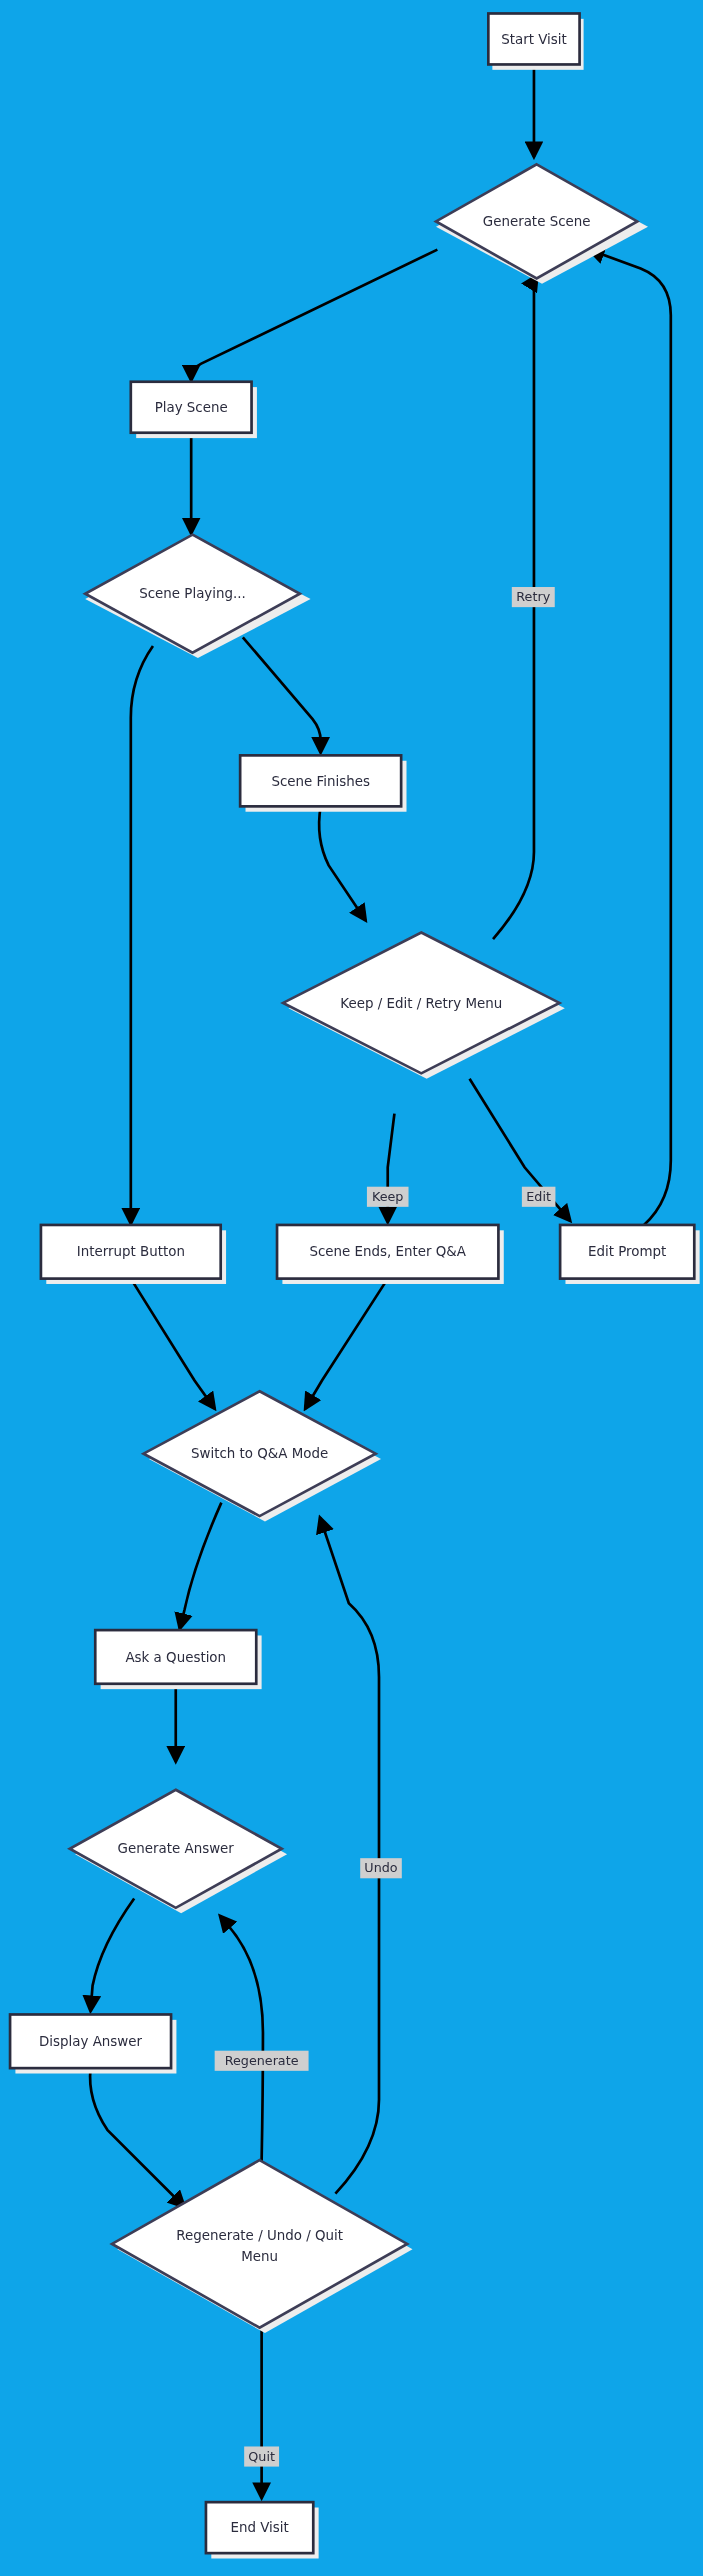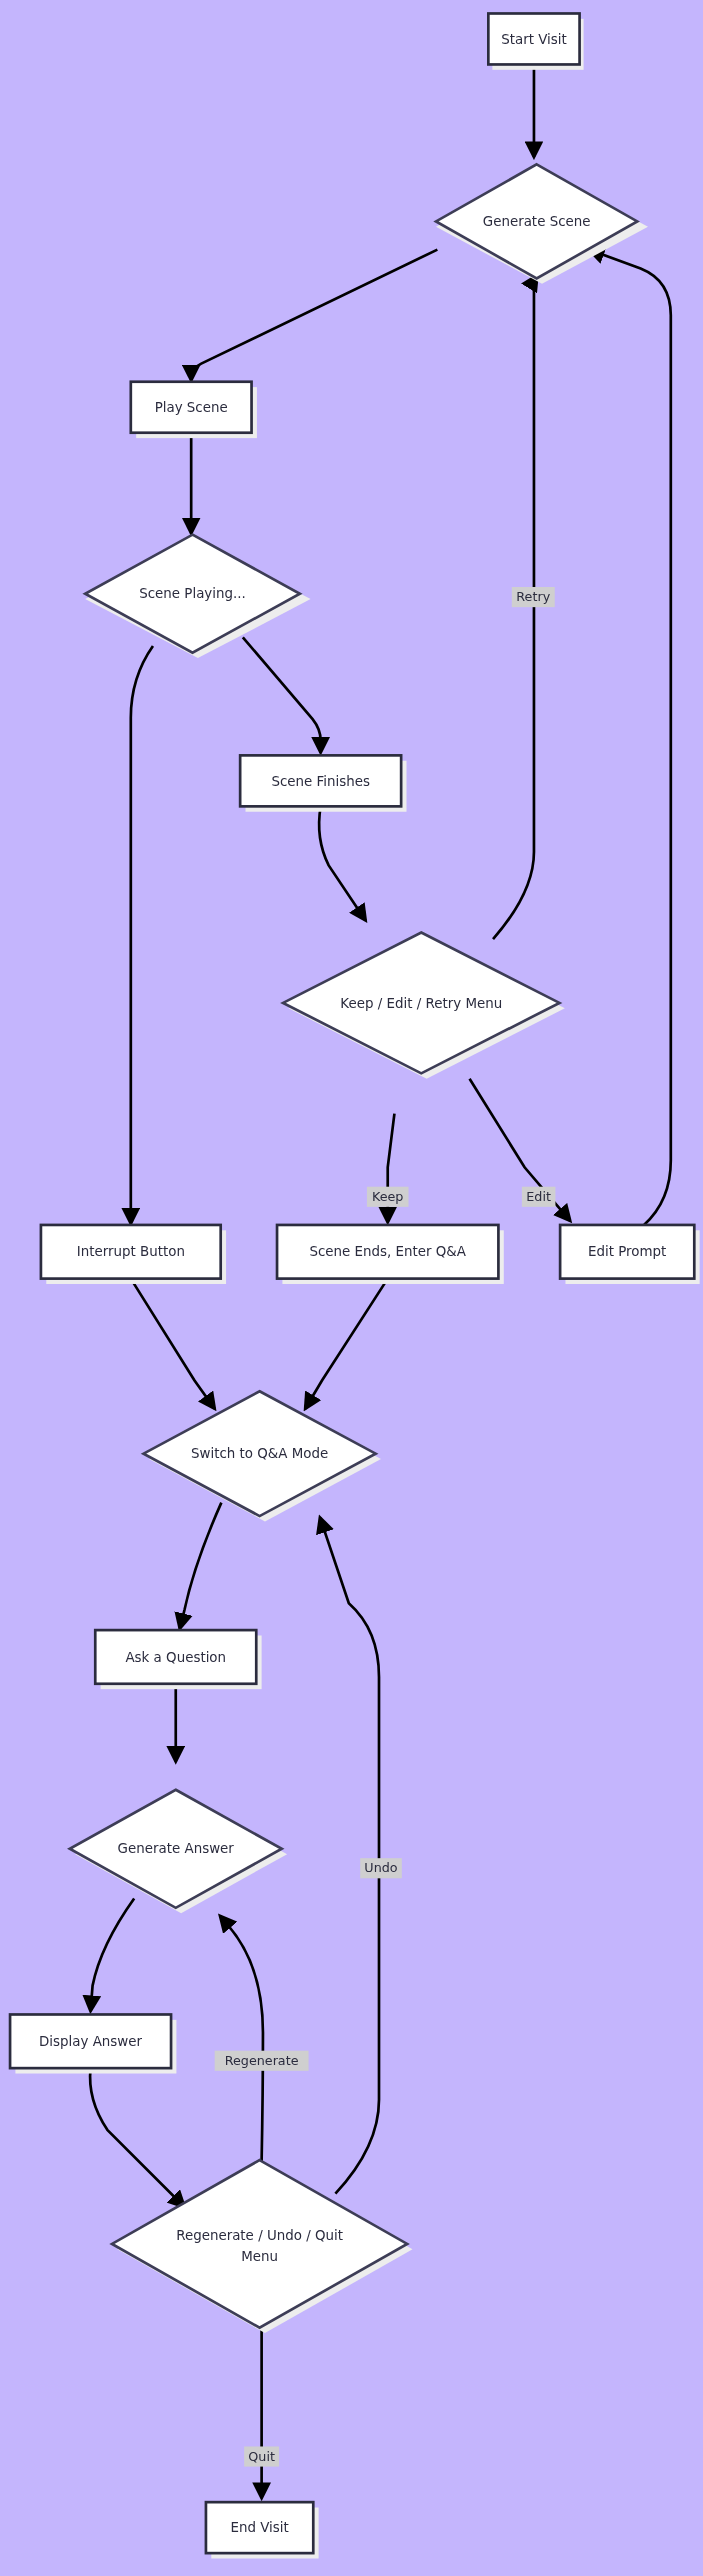--- a/index.html
+++ b/index.html
@@ -10,21 +10,21 @@
   body {
     width: 703px;
     height: 2576px;
     font-family: "DejaVu Sans", sans-serif;
     overflow: hidden;
   }
   #flowchart-root {
     position: relative;
     width: 703px;
     height: 2576px;
-    background: #c4b5fd;
+    background: #0ea5e9;
   }
   svg.fc {
     display: block;
     width: 703px;
     height: 2576px;
   }
   .node-shape-rect {
     fill: #ffffff;
     stroke: #2b2c3e;
     stroke-width: 4;

